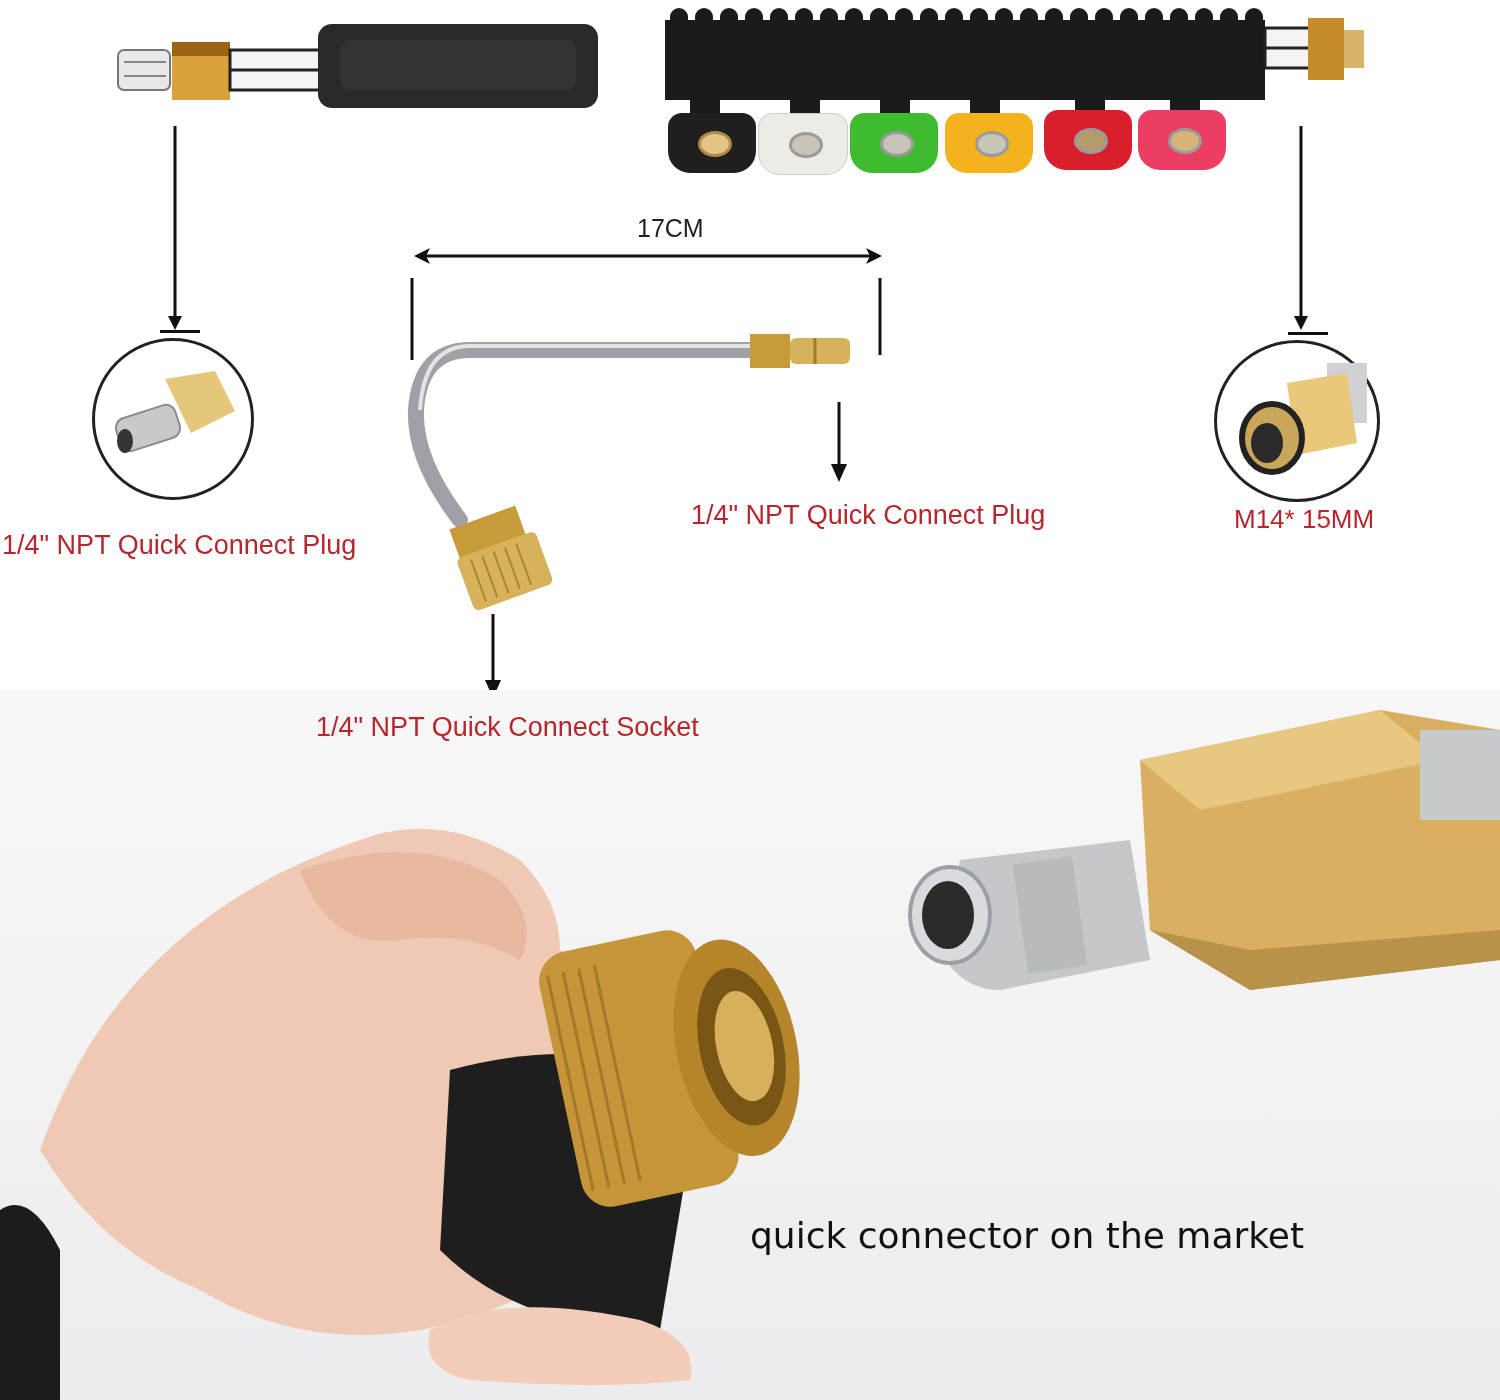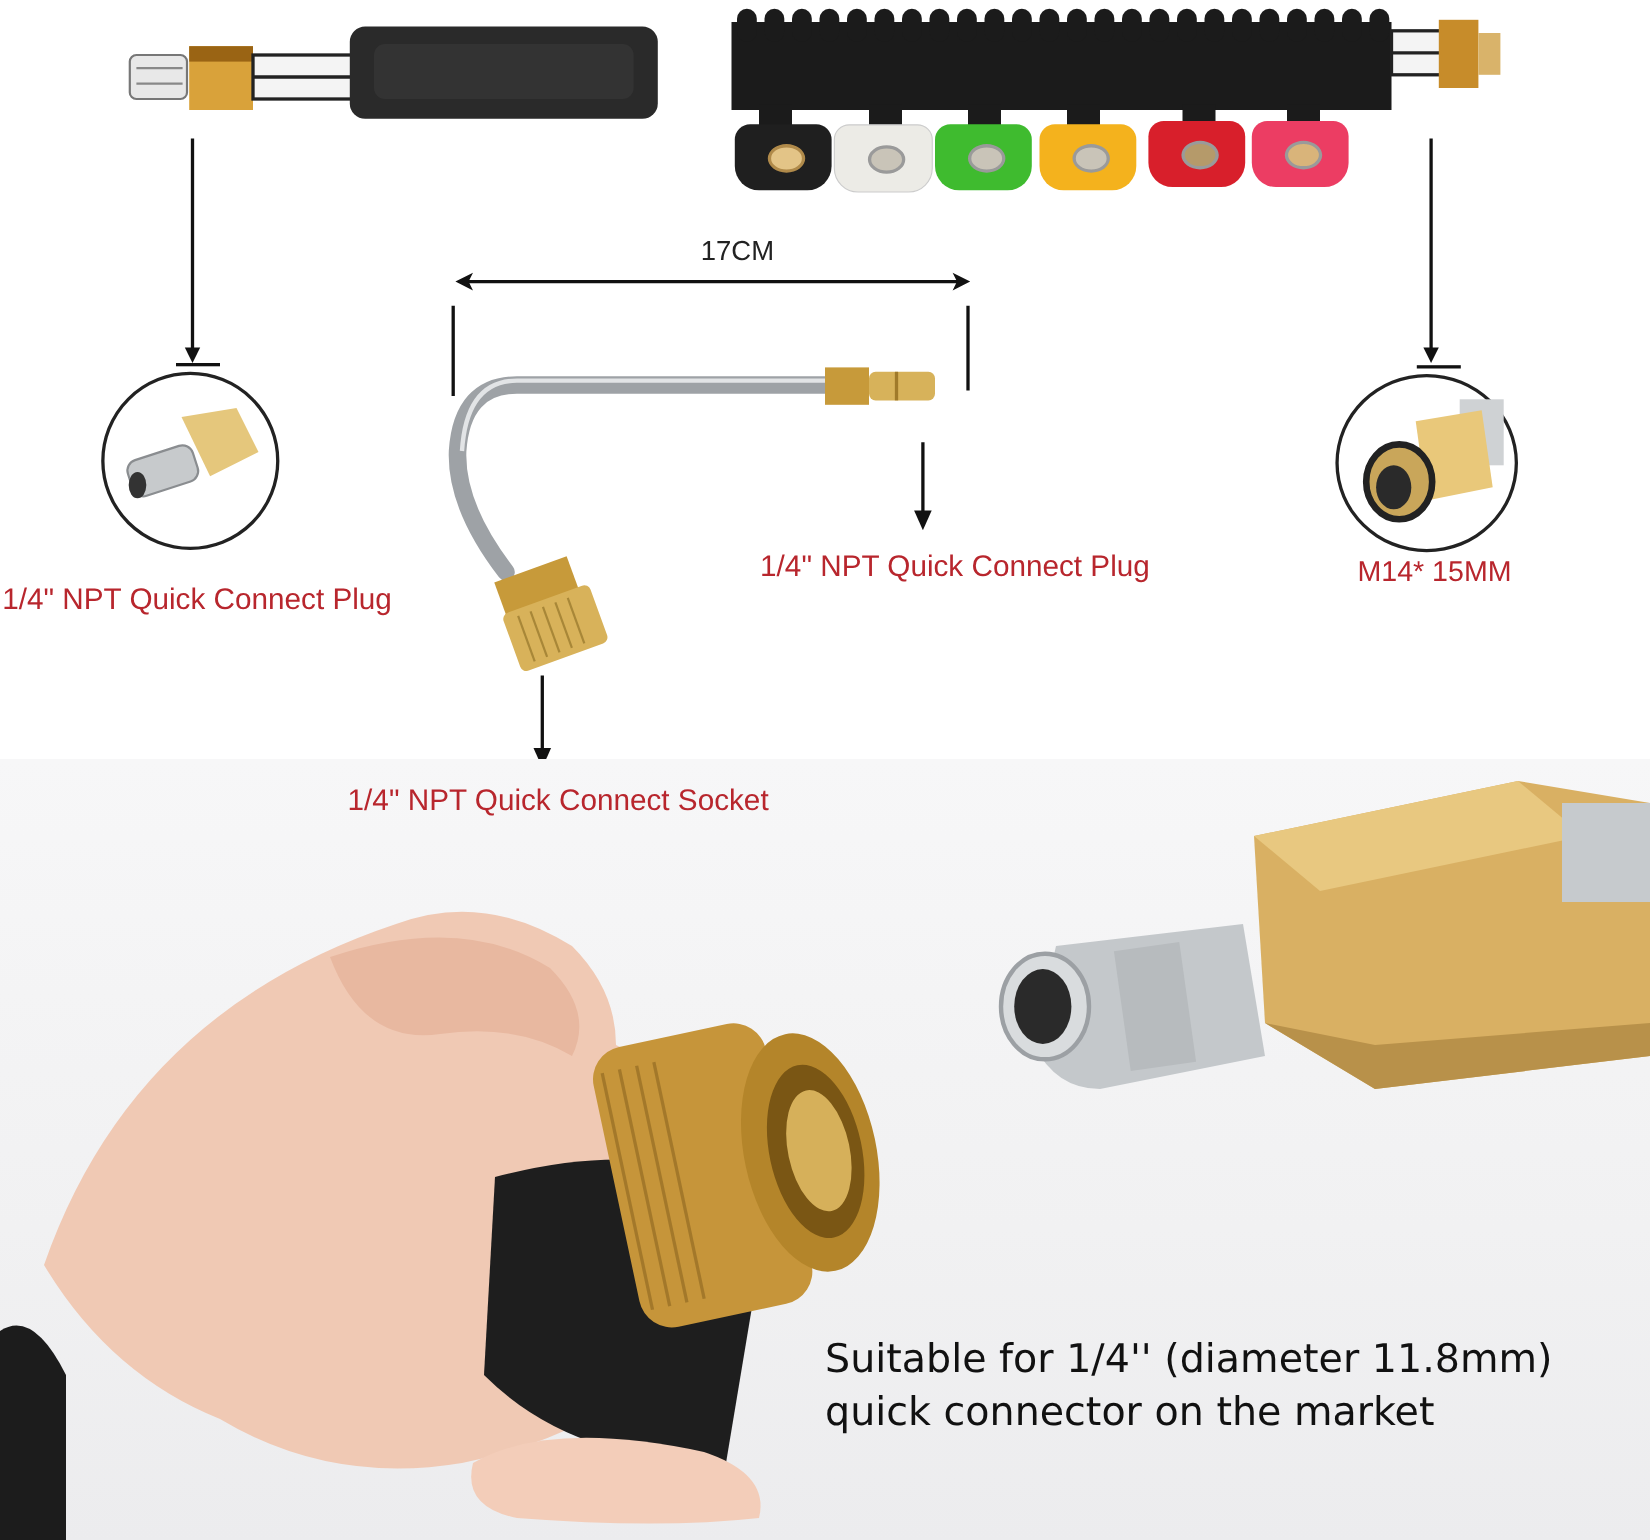--- a/index.html
+++ b/index.html
@@ -198,15 +198,14 @@
     <polygon points="1140,70 1380,20 1500,40 1500,270 1250,300 1150,240" fill="#d9b063"></polygon>
     <polygon points="1140,70 1380,20 1440,70 1200,120" fill="#e8c880"></polygon>
     <polygon points="1150,240 1250,300 1500,270 1500,240 1250,260" fill="#b8914a"></polygon>
     <rect x="1420" y="40" width="80" height="90" fill="#c6cacd"></rect>
   </svg>
 </div>
 
 <div class="abs label-red" style="left:316px;top:712px;">1/4" NPT Quick Connect Socket</div>
 
 <div class="abs caption" style="left:750px;top:1212px;">
-  <div>Suitable for 1/4'' (diameter 11.8mm)</div>
   <div>quick connector on the market</div>
 </div>
 
 </body></html>

